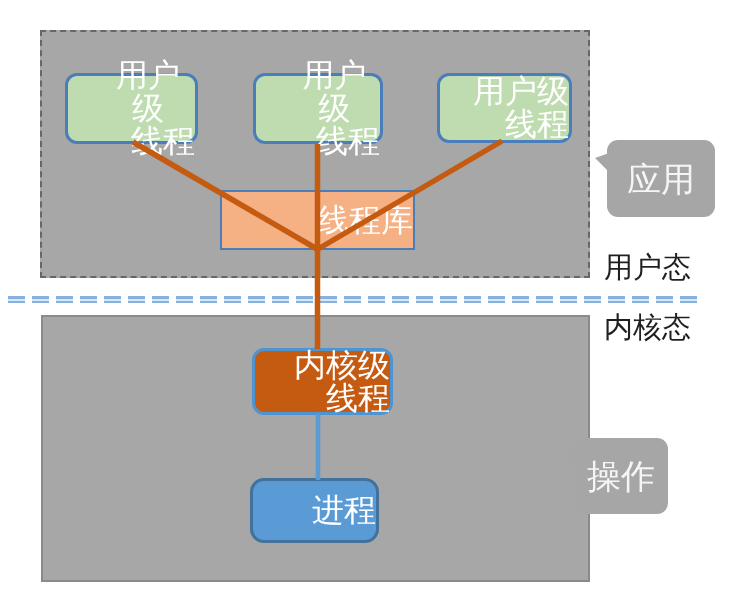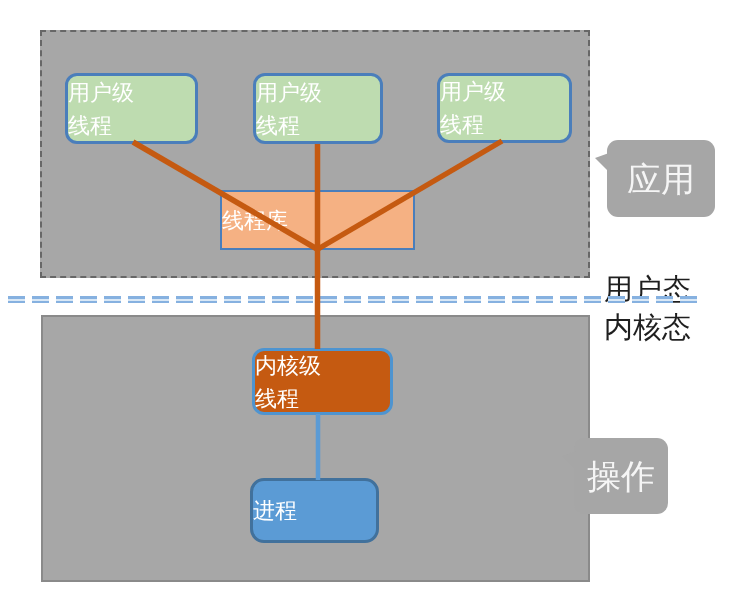--- a/index.html
+++ b/index.html
@@ -12,22 +12,22 @@
     position:absolute; left:40px; top:30px; width:550px; height:248px;
     background:#a7a7a7; border:2px dashed #676767; box-sizing:border-box;
   }
   .kernel-area {
     position:absolute; left:41px; top:315px; width:549px; height:267px;
     background:#a7a7a7; border:2px solid #8a8a8a; box-sizing:border-box;
   }
   
   .node {
     position:absolute; box-sizing:border-box; display:flex; flex-direction:column;
-    align-items:flex-start; justify-content:center; text-align:center;
-    color:#ffffff; font-size:22px; line-height:33px;
+    align-items:flex-end; justify-content:center; text-align:center;
+    color:#ffffff; font-size:32px; line-height:33px;padding-left:33px;
   }
   .green-box { background:#bedcb0; border:3px solid #4a7ebb; border-radius:12px; }
   .g1 { left:65px;  top:73px; width:133px; height:71px; }
   .g2 { left:253px; top:73px; width:130px; height:71px; }
   .g3 { left:437px; top:73px; width:135px; height:70px; }
   .thread-lib {
     left:220px; top:190px; width:195px; height:60px;
     background:#f5b183; border:2px solid #4a7ebb;
   }
   .kernel-thread {
@@ -48,21 +48,21 @@
   .callout-os  { left:574px; top:438px; width:94px;  height:76px; }
   .callout-tail {
     position:absolute; left:-12px; top:13px; width:0; height:0;
     border-right:14px solid #a6a6a6; border-top:5px solid transparent;
     border-bottom:14px solid transparent;
   }
   
   .mode-label {
     position:absolute; color:#1f1f1f; font-size:29px; line-height:30px; white-space:nowrap;
   }
-  .lbl-user   { left:604px; top:252px;margin-top:22px; }
+  .lbl-user   { left:604px; top:252px; }
   .lbl-kernel { left:604px; top:312px; }
   
   .mode-divider {
     position:absolute; left:8px; top:296px; width:690px; height:7px;
     background-image:
       linear-gradient(90deg, #d9e8f6 0 17px, rgba(0,0,0,0) 17px 100%),
       linear-gradient(90deg, #86b1e0 0 17px, rgba(0,0,0,0) 17px 100%);
     background-size:24px 2px, 24px 7px;
     background-position:0 2.5px, 0 0;
     background-repeat:repeat-x;

